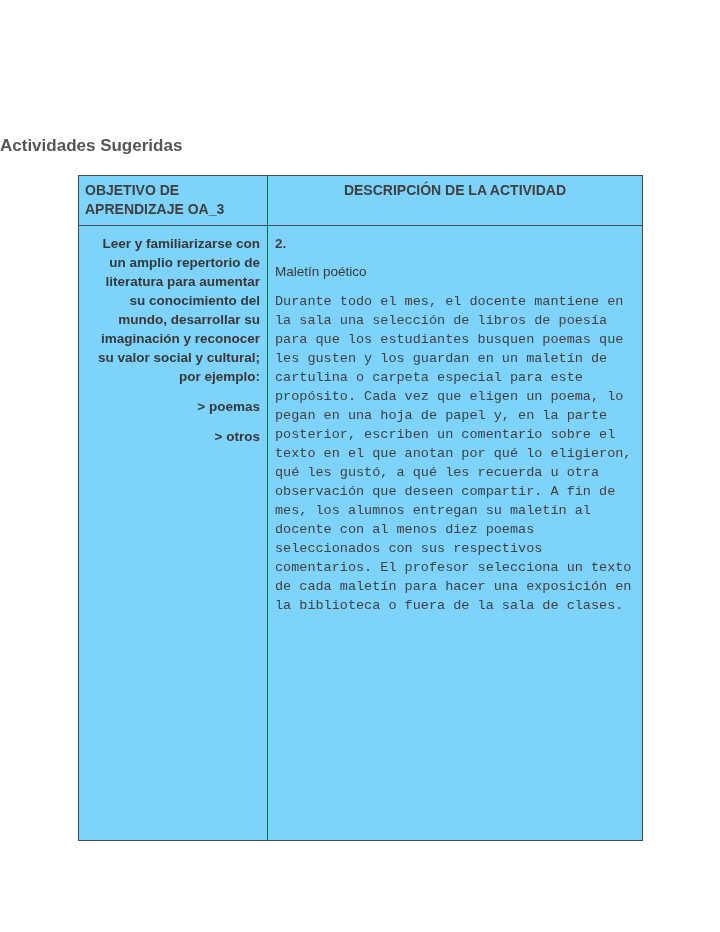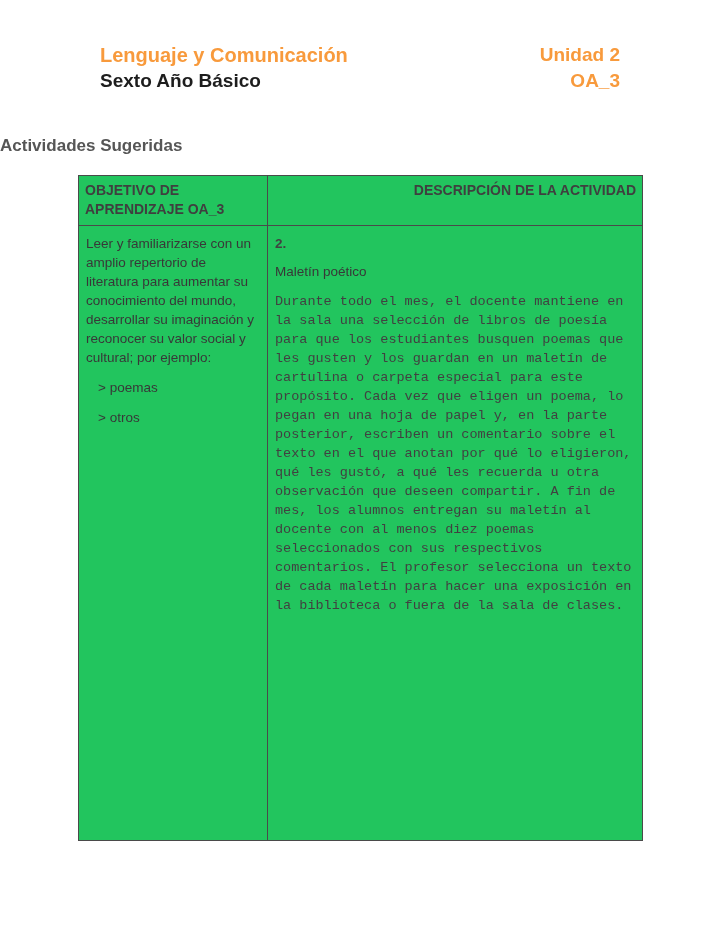--- a/index.html
+++ b/index.html
@@ -39,64 +39,54 @@
     position: absolute; top: 136px; left: 0; width: 100%;
     text-align: left;
     font-size: 17px; font-weight: bold; color: var(--title-gray);
   }
 
   
   table.activity-table {
     position: absolute; top: 175px; left: 78px;
     width: 564px; height: 666px;
     border-collapse: collapse; table-layout: fixed;
-    background: #22c55e;
+    background: #7dd3fc;
   }
   .activity-table th, .activity-table td {
     border: 1px solid var(--line);
     vertical-align: top;
     color: #3f3f3f;
   }
   .col-objective { width: 189px; }
   .col-description { width: 375px; }
 
   .activity-table th {
     height: 50px;
     font-size: 14px; font-weight: bold; line-height: 19px;
     padding: 5px 6px;
   }
   .activity-table th.obj-head { text-align: left; }
-  .activity-table th.desc-head { text-align: right; }
+  .activity-table th.desc-head { text-align: center; }
 
   .activity-table td { padding: 8px 7px; font-size: 13.5px; line-height: 19px; }
 
-  td.objective-cell { font-weight: normal; color: #383838; }
+  td.objective-cell { font-weight: bold; color: #383838; text-align: right; }
   .objective-text { margin-bottom: 11px; }
   .objective-example { margin-bottom: 11px; margin-left: 12px; }
 
   td.activity-cell { color: #414141; }
   .activity-number { font-weight: bold; margin-bottom: 9px; }
   .activity-title { font-weight: normal; margin-bottom: 11px; color: #383838; }
   .activity-description { margin-bottom: 1px; font-family: Liberation Mono, monospace; }
 </style>
 </head>
 <body>
 
 <div class="page">
 
-  <div class="doc-header">
-    <div class="hdr-left">
-      <div class="subject">Lenguaje y Comunicación</div>
-      <div class="grade">Sexto Año Básico</div>
-    </div>
-    <div class="hdr-right">
-      <div class="unit">Unidad 2</div>
-      <div class="oa">OA_3</div>
-    </div>
-  </div>
 
   <div class="page-title">Actividades Sugeridas</div>
 
   <table class="activity-table">
     <colgroup>
       <col class="col-objective">
       <col class="col-description">
     </colgroup>
     <thead>
       <tr>

